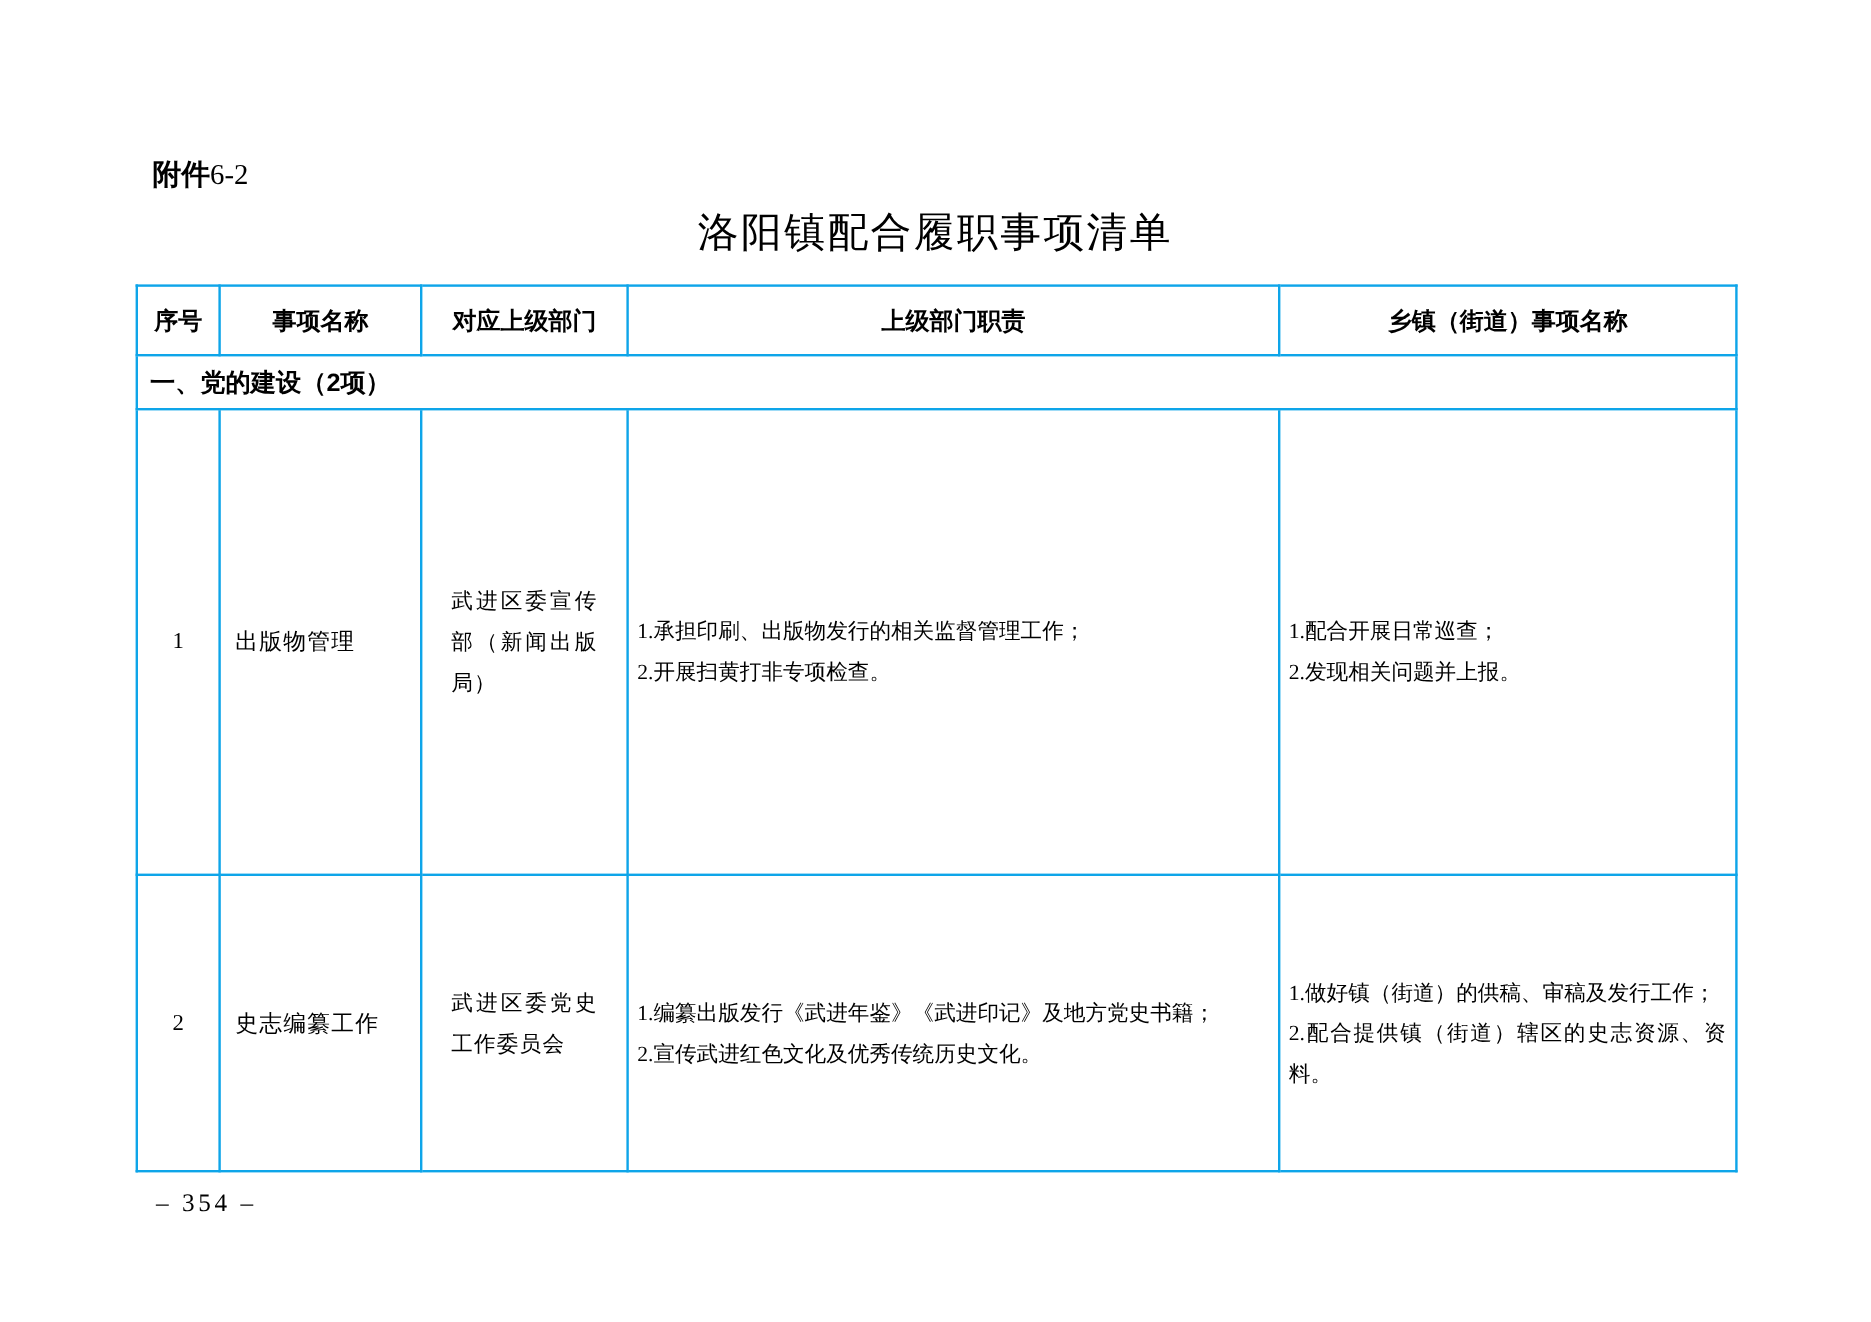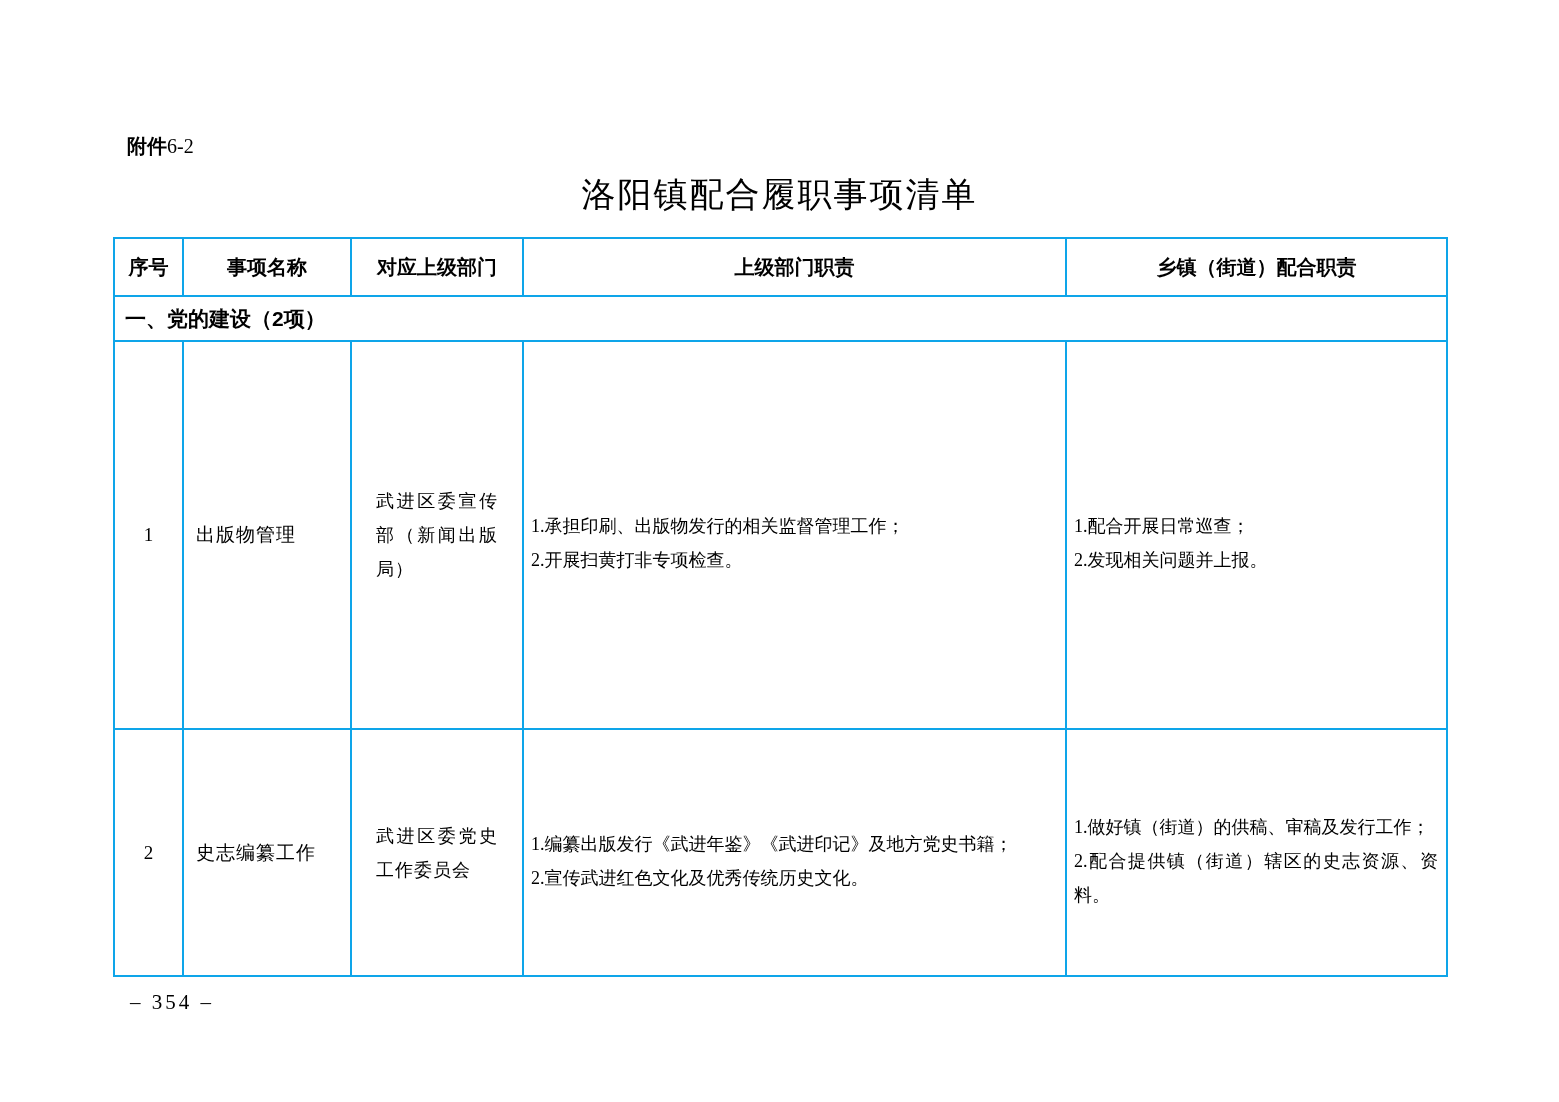--- a/index.html
+++ b/index.html
@@ -14,21 +14,21 @@
     color: #000;
     font-family: "Liberation Serif", serif;
     overflow: hidden;
   }
 
   
   .attachment {
     position: absolute;
     left: 127px;
     top: 128px;
-    font-size: 20px;
+    font-size: 24px;
     line-height: 36px;
     white-space: nowrap;
   }
   .att-cn {
     font-family: "Liberation Sans", sans-serif;
     font-weight: bold;
   }
   .att-num {
     font-family: "Liberation Serif", serif;
     font-weight: normal;
@@ -138,21 +138,21 @@
     <col style="width:172px">
     <col style="width:543px">
     <col style="width:381px">
   </colgroup>
   <thead>
     <tr>
       <th>序号</th>
       <th>事项名称</th>
       <th>对应上级部门</th>
       <th>上级部门职责</th>
-      <th>乡镇（街道）配合职责</th>
+      <th>乡镇（街道）事项名称</th>
     </tr>
   </thead>
   <tbody>
     <tr class="section-row">
       <td colspan="5">一、党的建设（2项）</td>
     </tr>
 
     <tr class="row-1">
       <td class="c-no">1</td>
       <td class="c-name">出版物管理</td>

